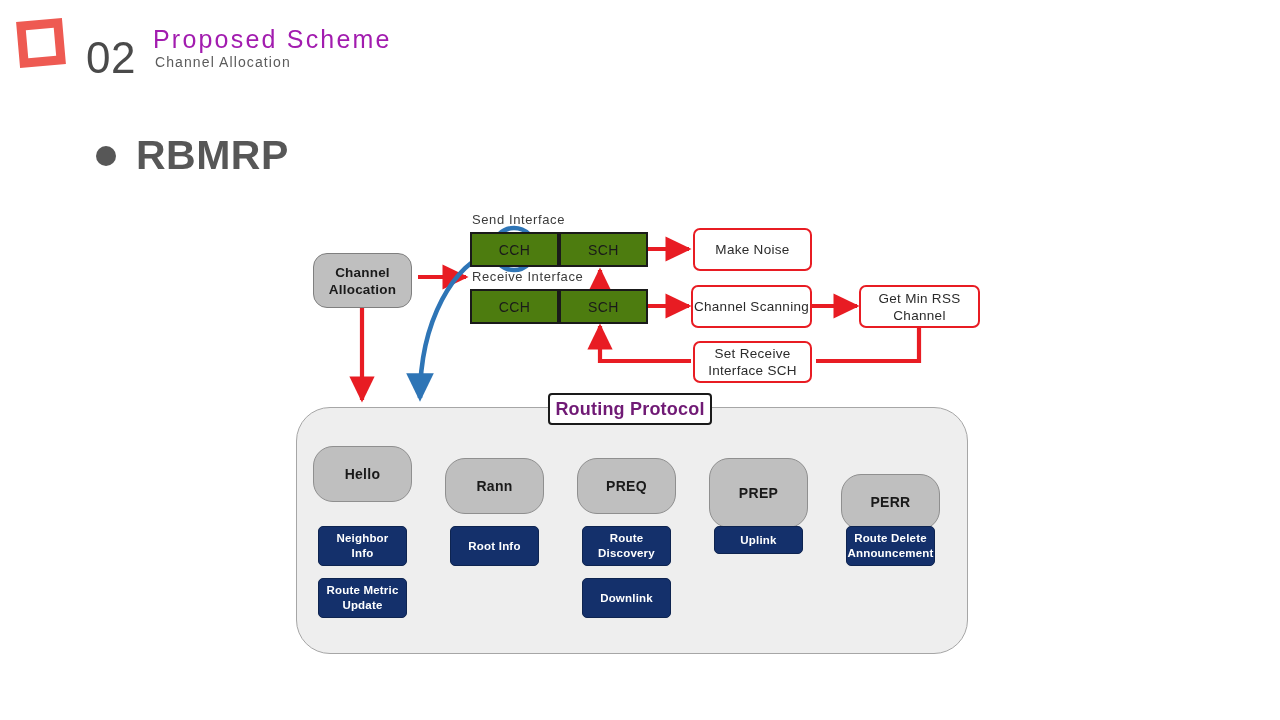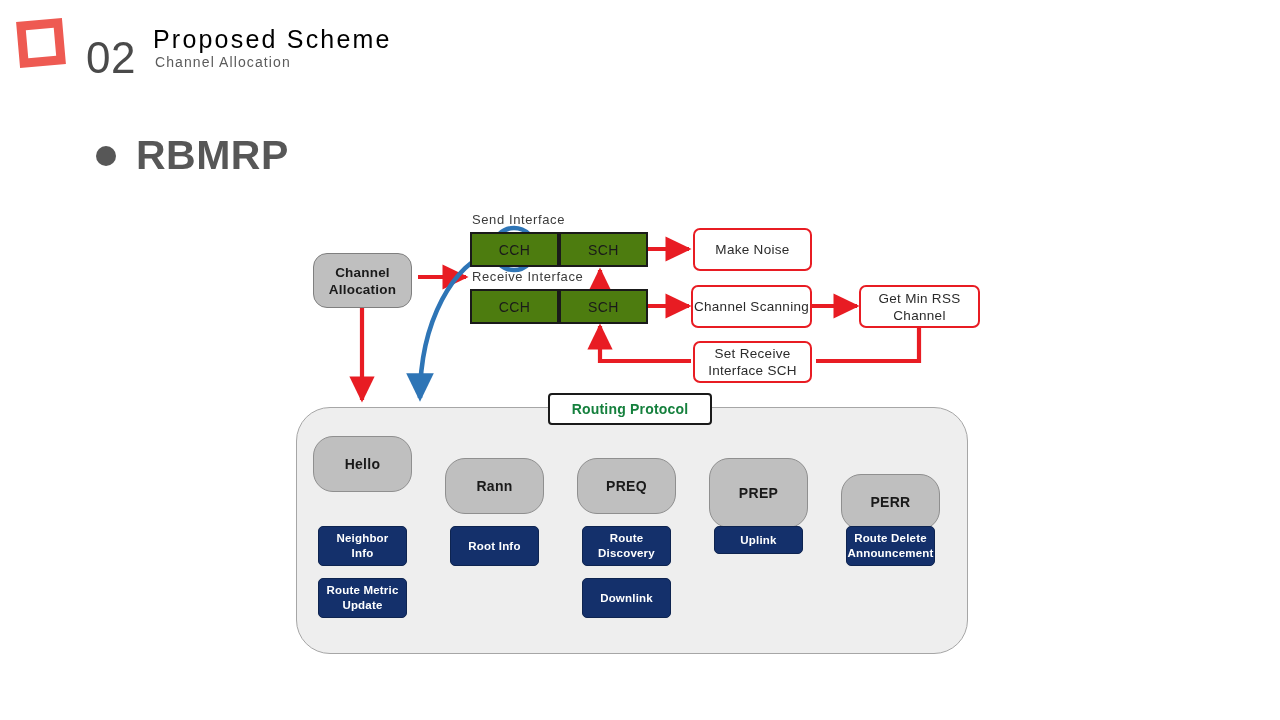--- a/index.html
+++ b/index.html
@@ -28,21 +28,21 @@
     transform: rotate(-5deg);
     background: #ffffff;
   }
   #header-number {
     position: absolute; left: 86px; top: 34px;
     font-size: 44px; font-weight: 400; color: #4a4a4a;
     letter-spacing: 0.5px; line-height: 48px;
   }
   #header-title {
     position: absolute; left: 153px; top: 24px;
-    font-size: 25px; font-weight: 400; color: #000000;
+    font-size: 25px; font-weight: 400; color: #a21caf;
     letter-spacing: 2.2px; white-space: nowrap; line-height: 30px;
   }
   #header-subtitle {
     position: absolute; left: 155px; top: 53px;
     font-size: 14px; font-weight: 400; color: #5b5b5b;
     letter-spacing: 1.1px; white-space: nowrap; line-height: 18px;
   }
 
   
   #section-bullet {
@@ -106,21 +106,21 @@
     left: 296px; top: 407px; width: 672px; height: 247px;
     background: #eeeeee;
     border: 1.6px solid #a6a6a6;
     border-radius: 34px;
     box-sizing: border-box;
   }
   #routing-protocol-title {
     position: absolute; left: 548px; top: 393px; width: 164px; height: 32px;
     background: #ffffff; border: 2.2px solid #1a1a1a; border-radius: 4px;
     display: flex; align-items: center; justify-content: center;
-    font-size: 14px; font-weight: 700; color: #15803d; letter-spacing: 0.2px;
+    font-size: 18px; font-weight: 700; color: #701a75; letter-spacing: 0.2px;
     box-sizing: border-box;
   }
 
   .node-gray-round {
     background: #bfbfbf;
     border: 1.4px solid #8f8f8f;
     border-radius: 20px;
     font-size: 14px; font-weight: 700; color: #1a1a1a;
     letter-spacing: 0.3px;
   }
@@ -211,21 +211,21 @@
   <div class="node node-red" style="left:693px; top:228px; width:119px; height:43px;">Make Noise</div>
   <div class="node node-red" style="left:691px; top:285px; width:121px; height:43px;">Channel Scanning</div>
   <div class="node node-red" style="left:859px; top:285px; width:121px; height:43px;">Get Min RSS
 Channel</div>
   <div class="node node-red" style="left:693px; top:341px; width:119px; height:42px;">Set Receive
 Interface SCH</div>
 
   <div id="routing-panel"></div>
   <div id="routing-protocol-title">Routing Protocol</div>
 
-  <div class="node node-gray-round" style="left:313px; top:436px; width:99px; height:56px;">Hello</div>
+  <div class="node node-gray-round" style="left:313px; top:446px; width:99px; height:56px;">Hello</div>
   <div class="node node-gray-round" style="left:445px; top:458px; width:99px; height:56px;">Rann</div>
   <div class="node node-gray-round" style="left:577px; top:458px; width:99px; height:56px;">PREQ</div>
   <div class="node node-gray-round" style="left:709px; top:458px; width:99px; height:70px;">PREP</div>
   <div class="node node-gray-round" style="left:841px; top:458px; width:99px; height:56px;margin-top:16px;">PERR</div>
 
   <div class="node node-navy" style="left:318px; top:526px; width:89px; height:40px;">Neighbor
 Info</div>
   <div class="node node-navy" style="left:318px; top:578px; width:89px; height:40px;">Route Metric
 Update</div>
 

